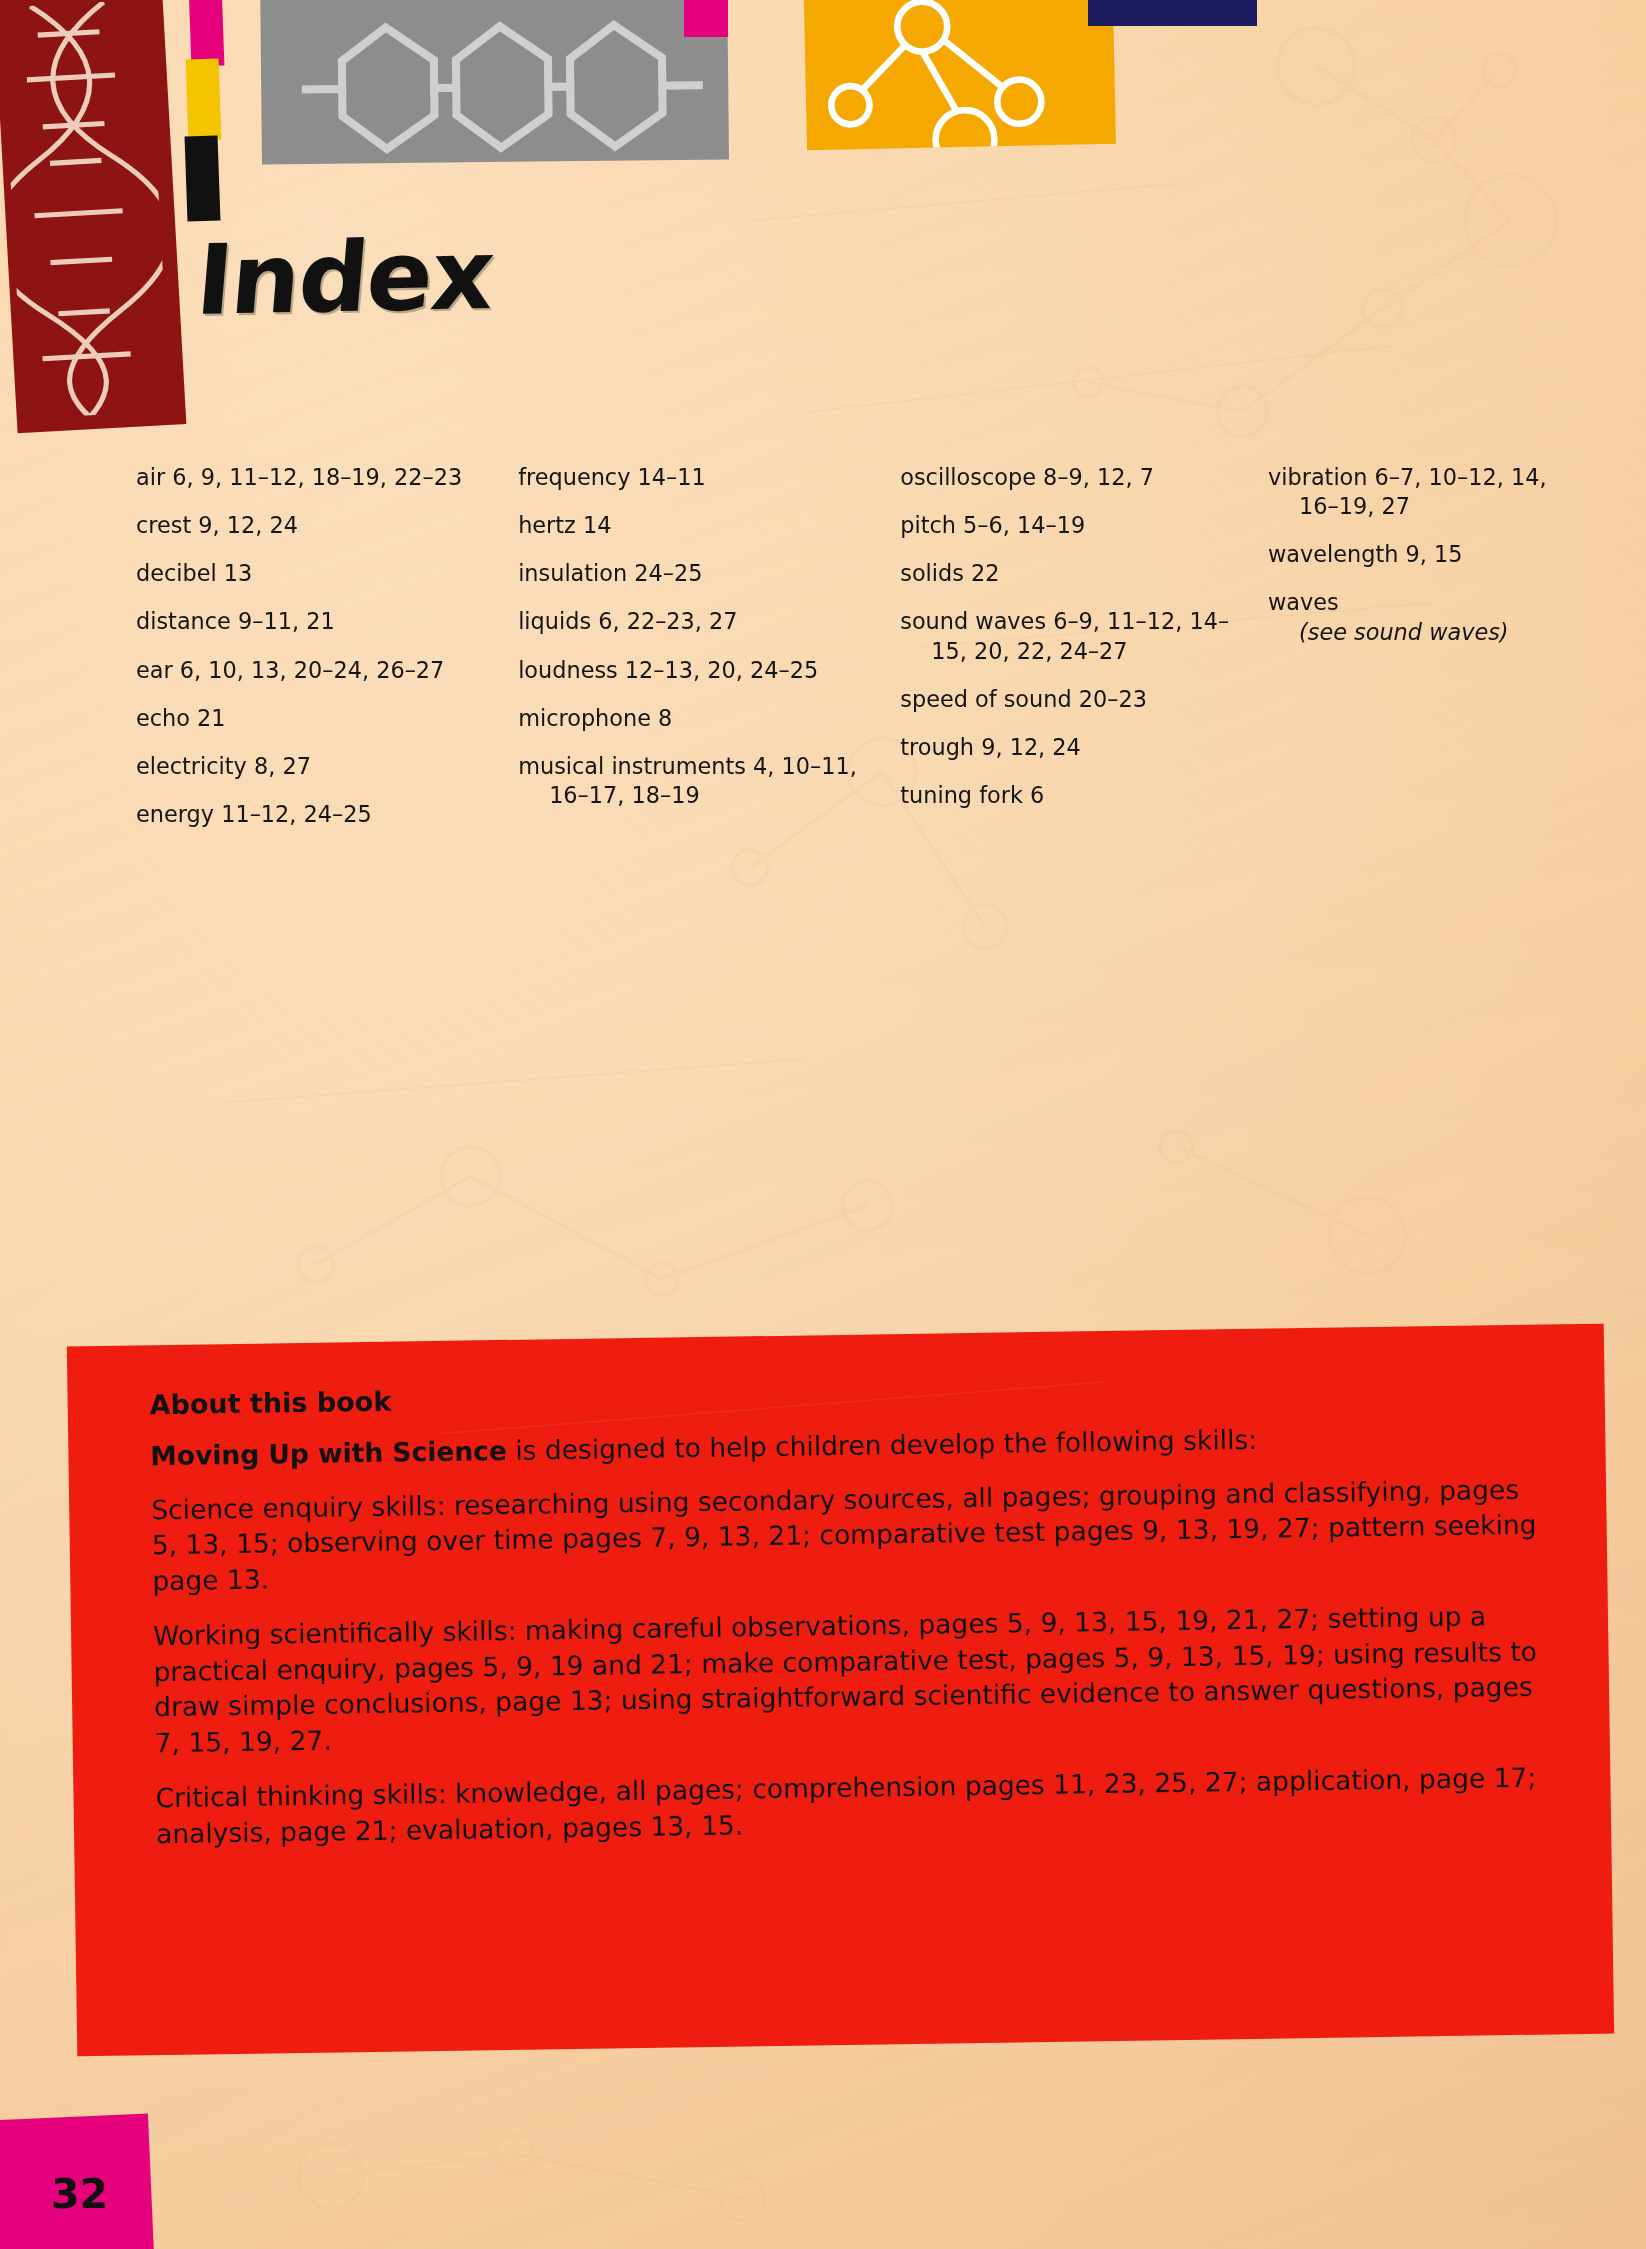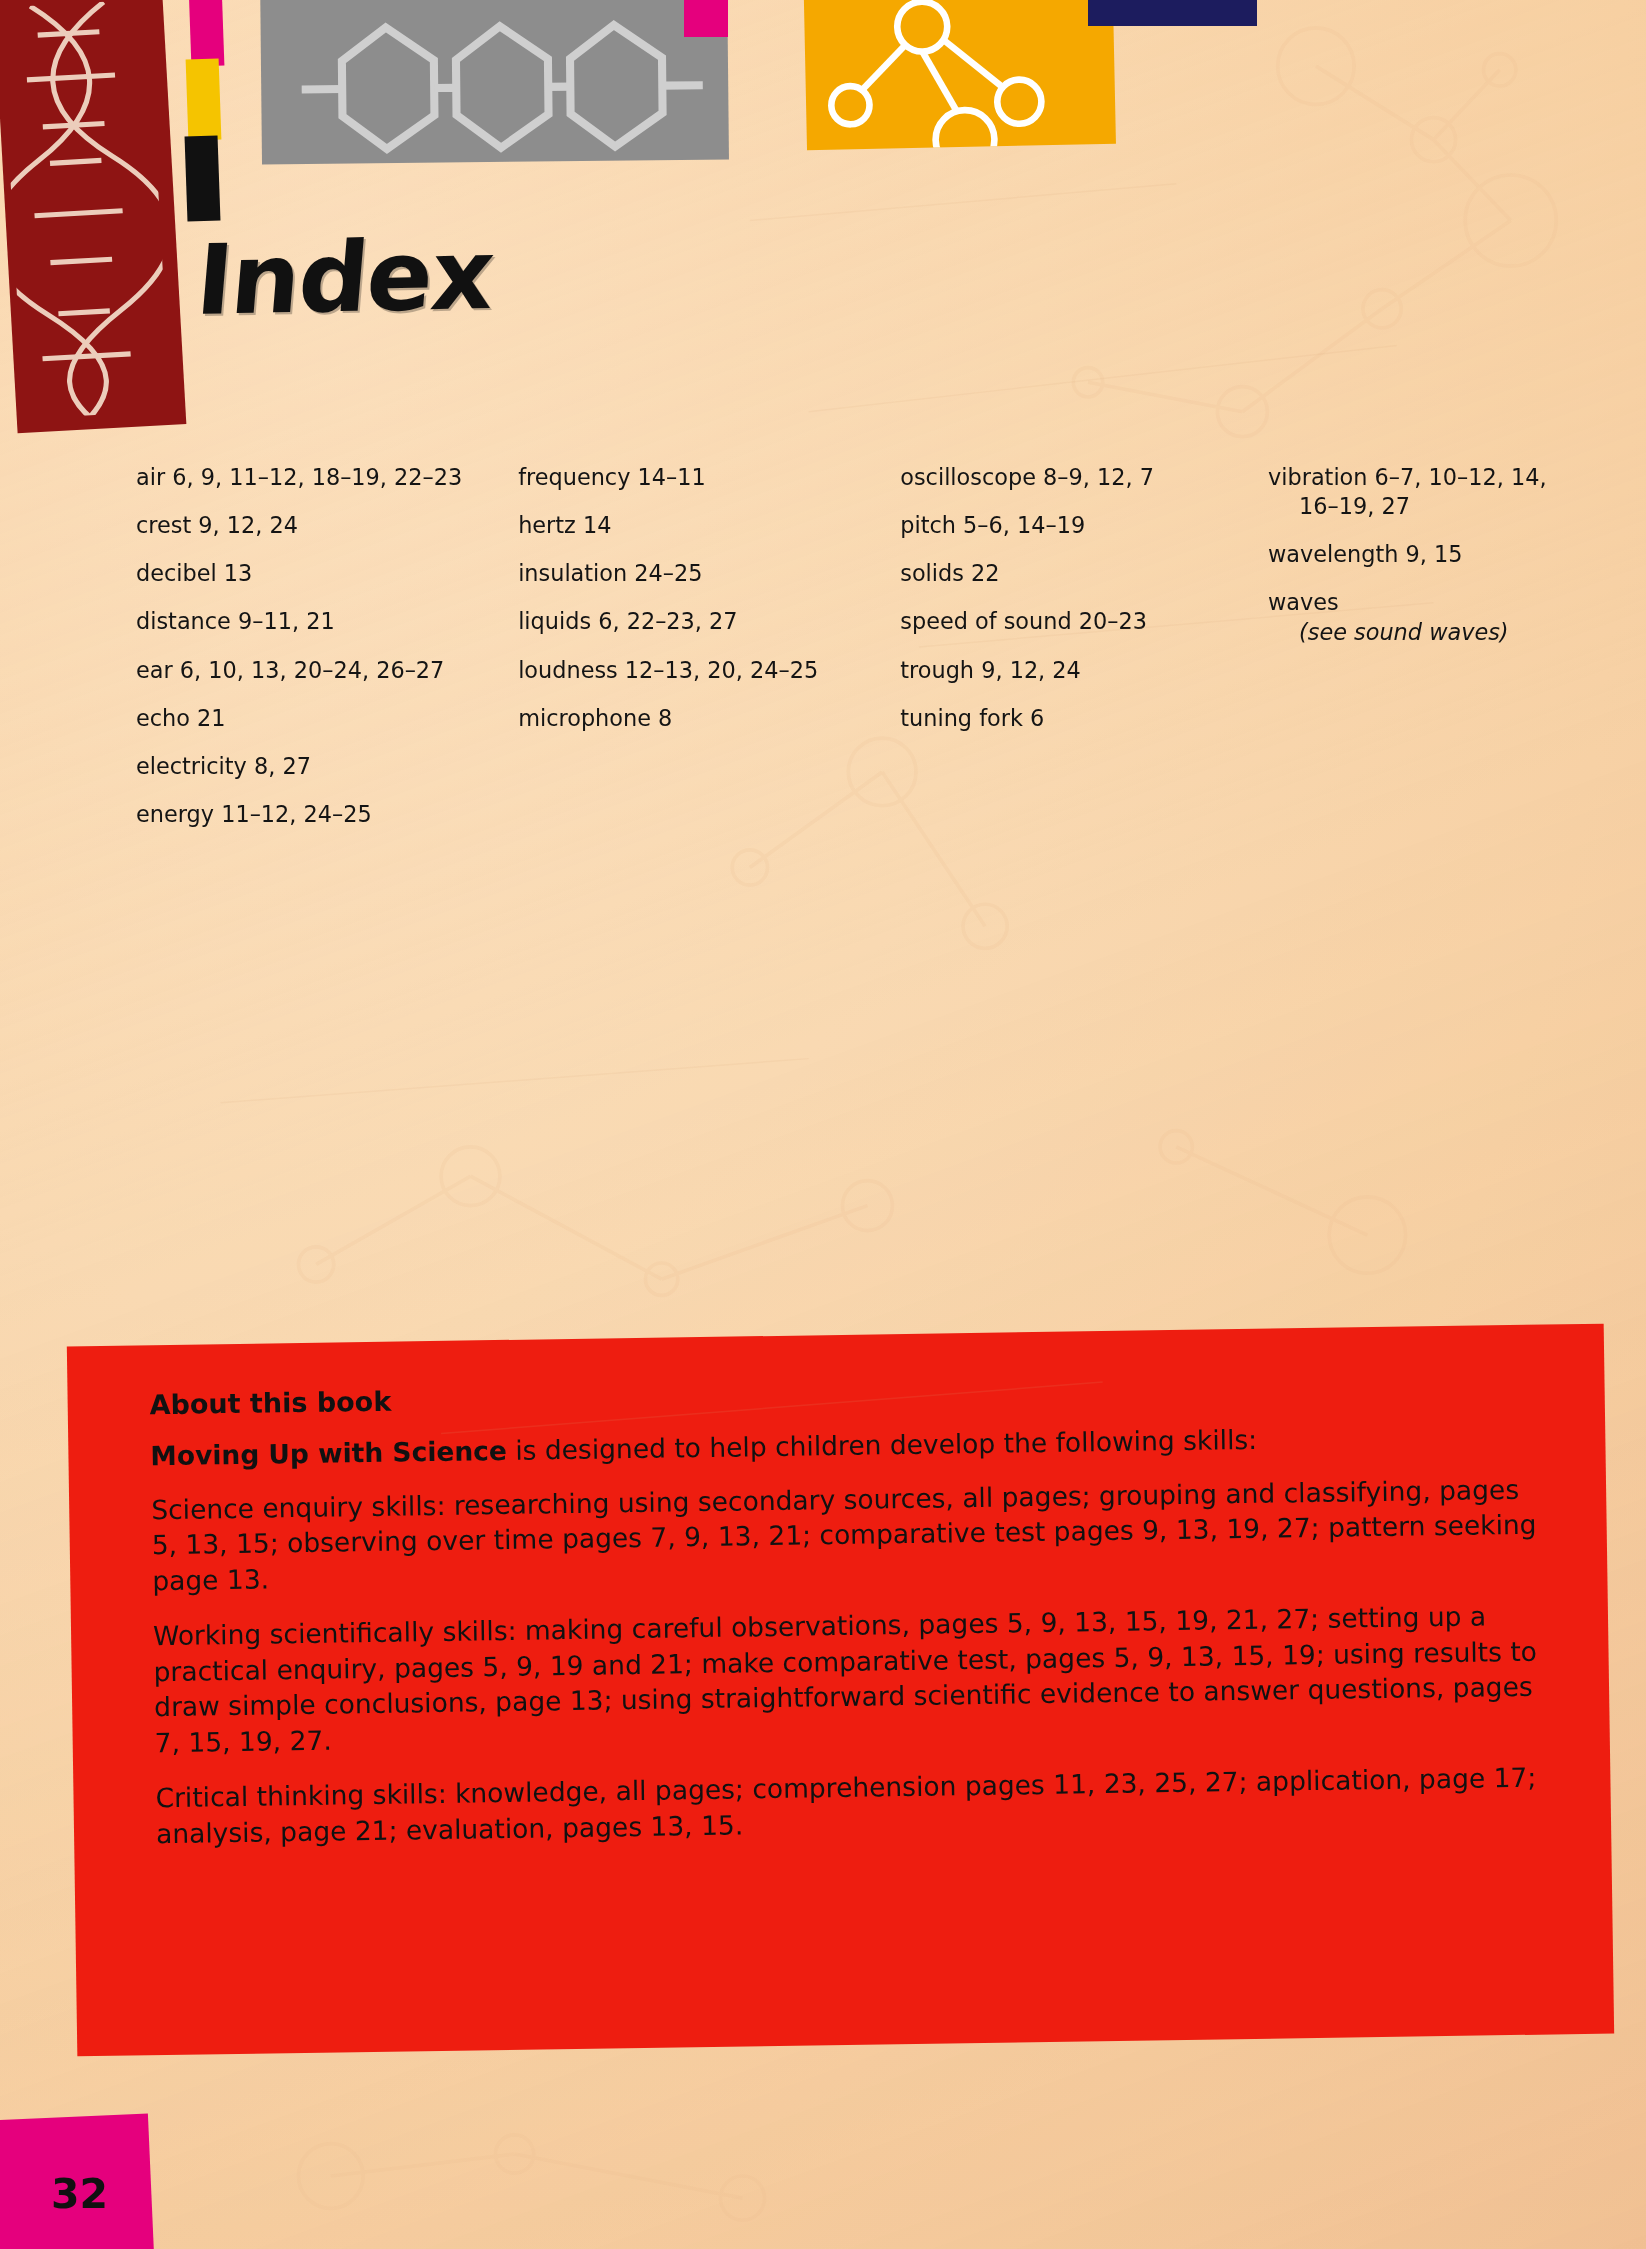--- a/index.html
+++ b/index.html
@@ -313,26 +313,28 @@
       <div class="entry">energy  11–12, 24–25</div>
     </div>
 
     <div class="col col-2">
       <div class="entry">frequency  14–11</div>
       <div class="entry">hertz  14</div>
       <div class="entry">insulation  24–25</div>
       <div class="entry">liquids  6, 22–23, 27</div>
       <div class="entry">loudness  12–13, 20, 24–25</div>
       <div class="entry">microphone  8</div>
+      <div class="entry">musical instruments 4, 10–11, 16–17, 18–19</div>
     </div>
 
     <div class="col col-3">
       <div class="entry">oscilloscope  8–9, 12, 7</div>
       <div class="entry">pitch  5–6, 14–19</div>
       <div class="entry">solids  22</div>
+      <div class="entry">sound waves  6–9, 11–12, 14–15, 20, 22, 24–27</div>
       <div class="entry">speed of sound 20–23</div>
       <div class="entry">trough  9, 12, 24</div>
       <div class="entry">tuning fork  6</div>
     </div>
 
     <div class="col col-4">
       <div class="entry">vibration 6–7, 10–12, 14, 16–19, 27</div>
       <div class="entry">wavelength 9, 15</div>
       <div class="entry" style="margin-bottom:19px;">
         <span>waves</span><br>

